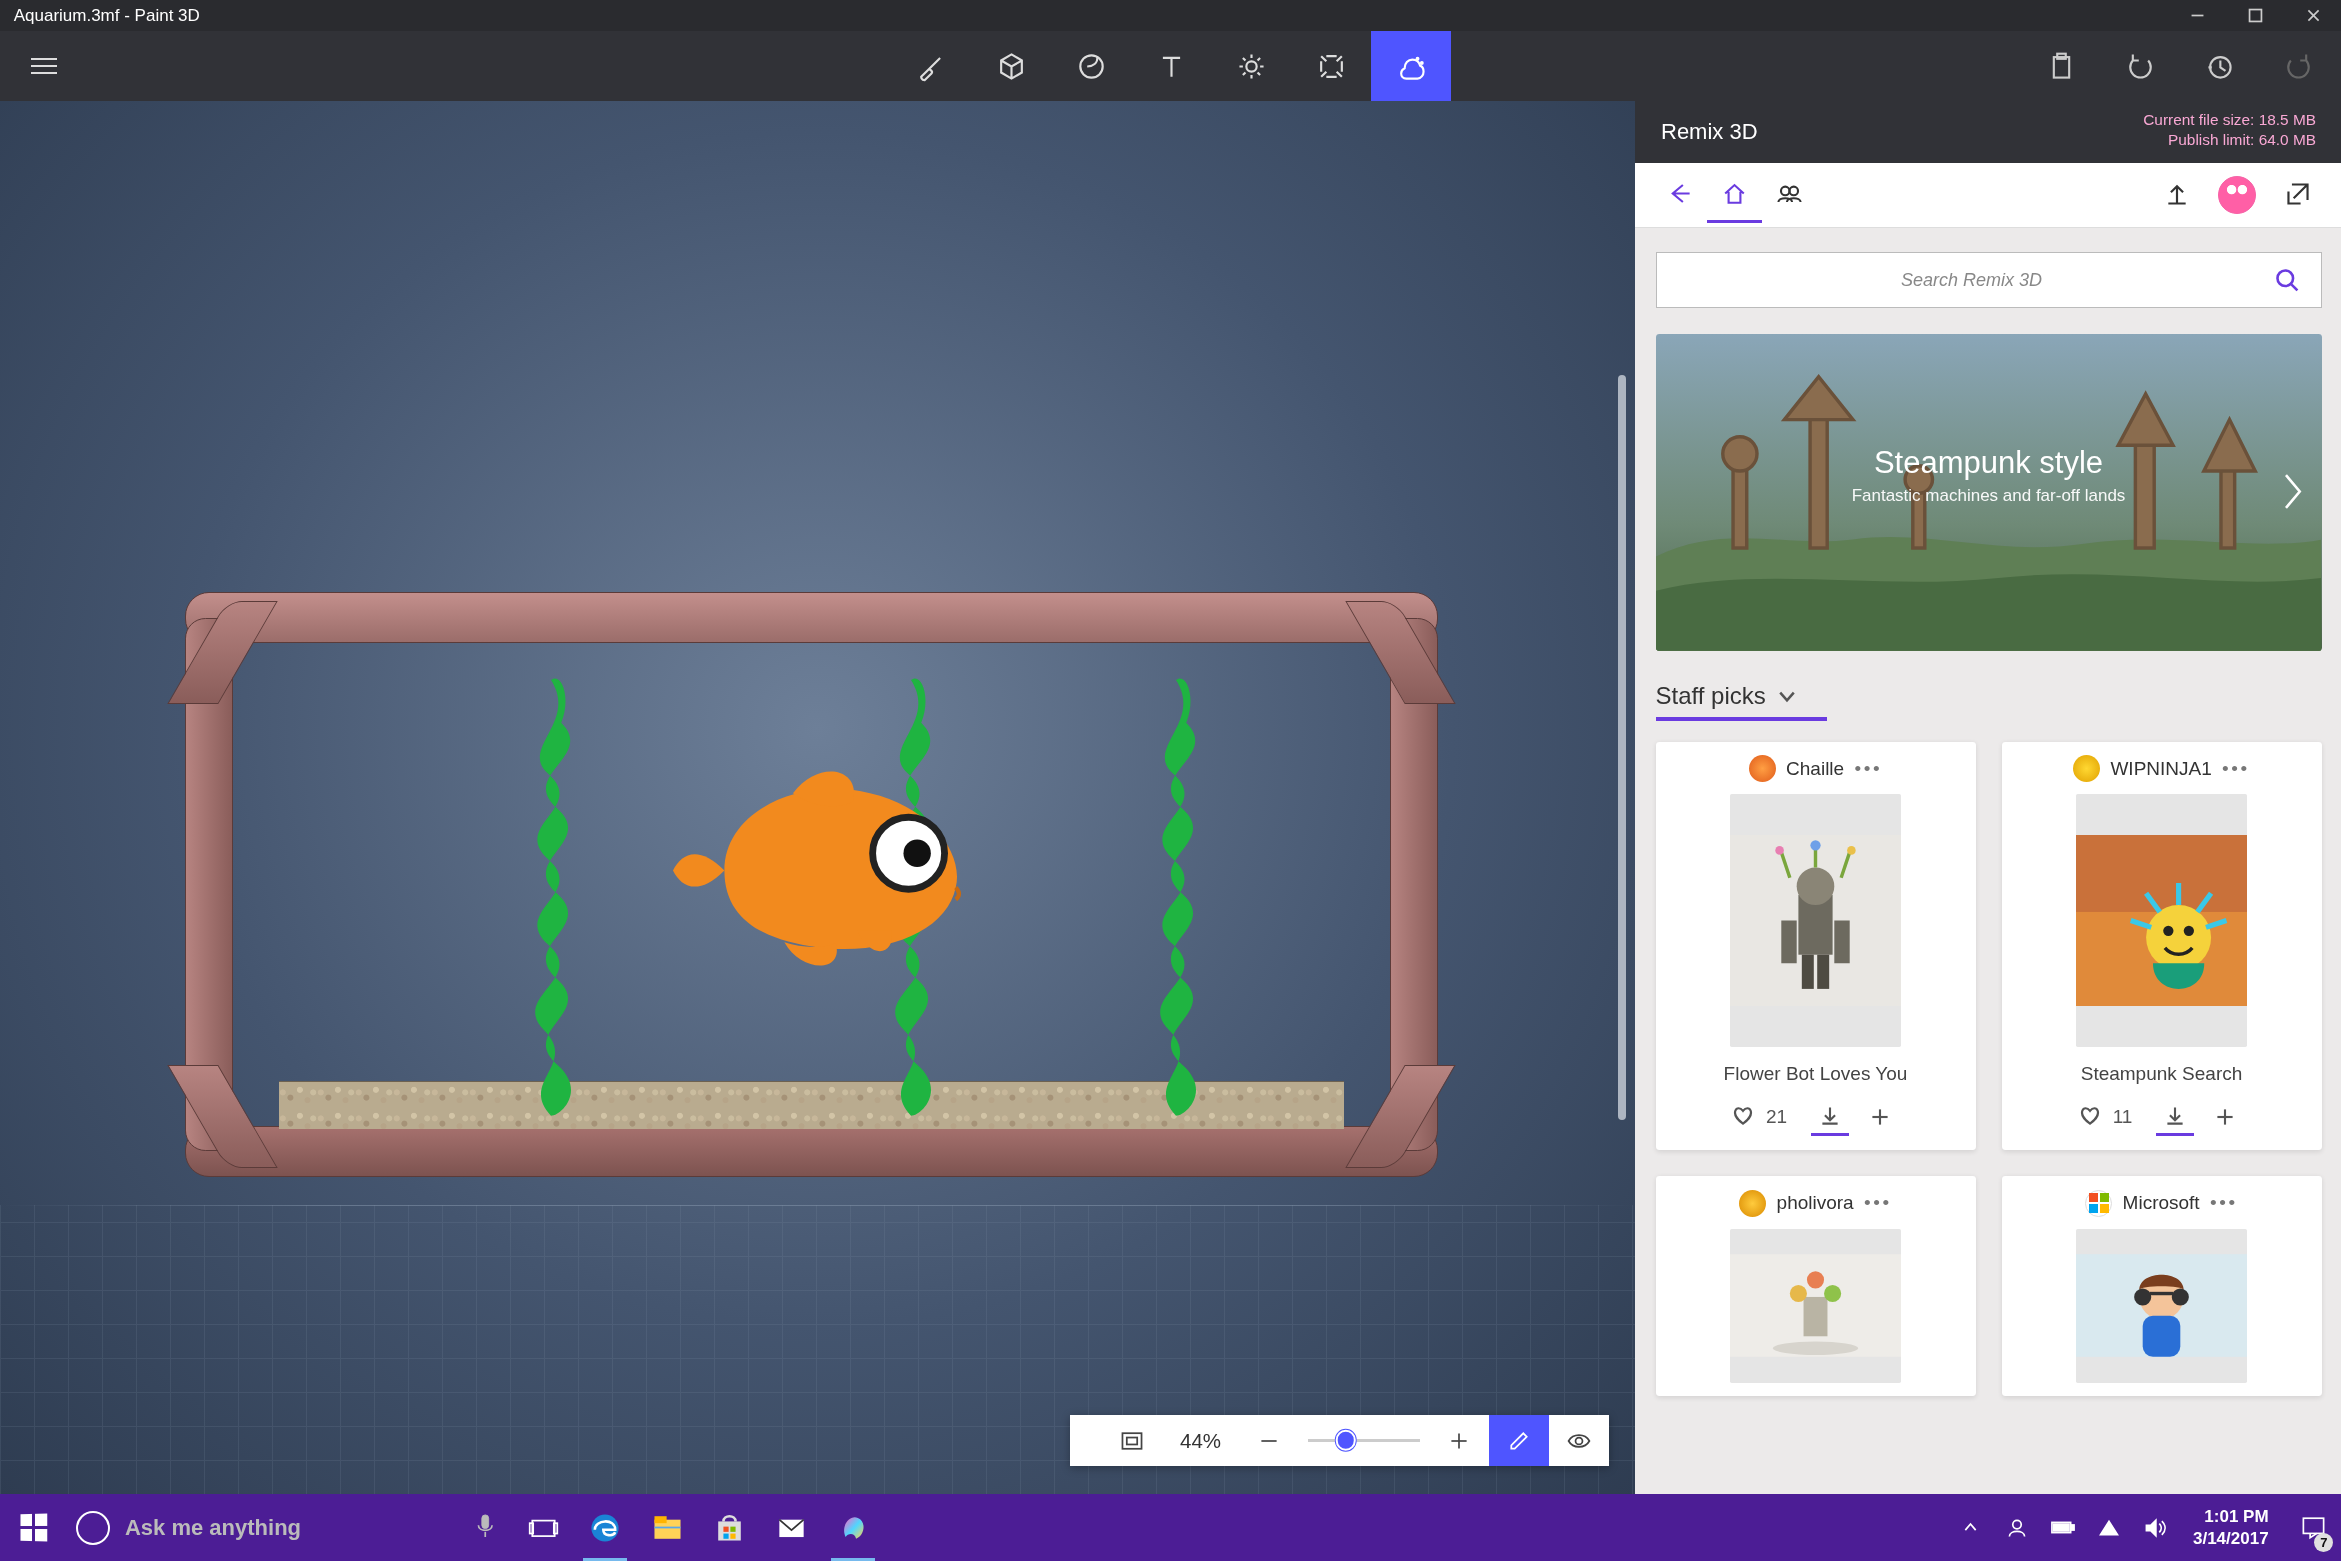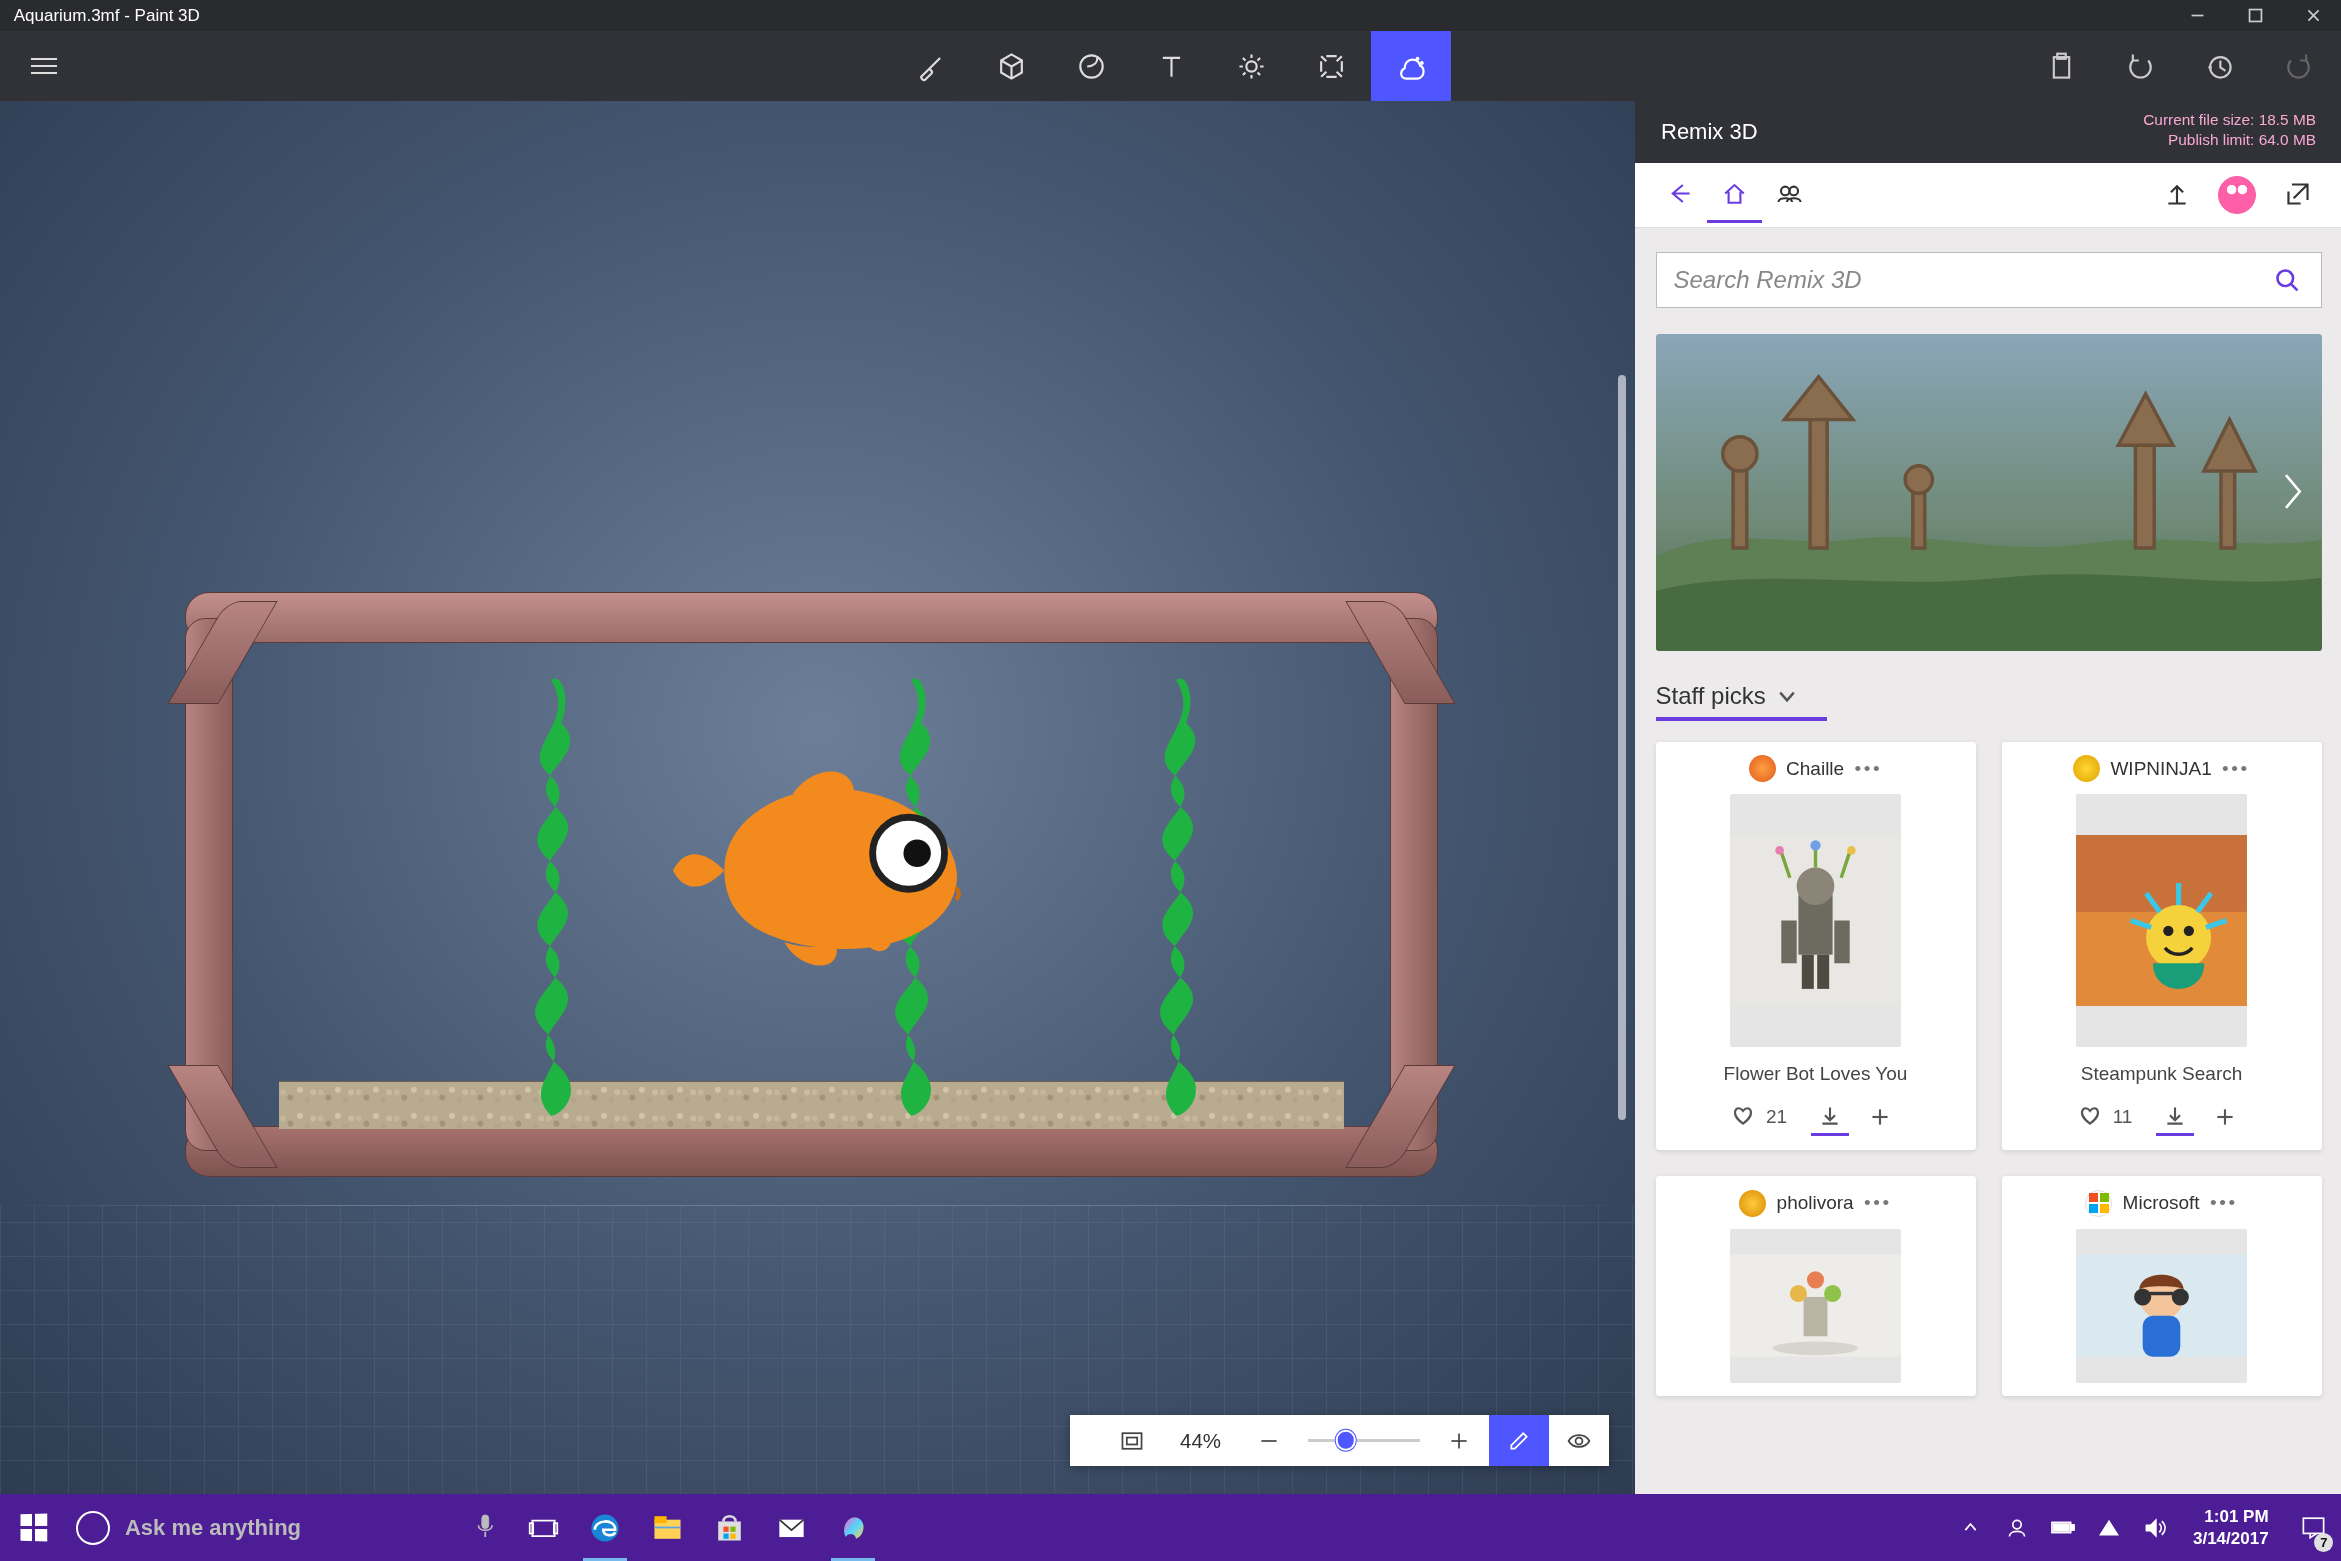--- a/index.html
+++ b/index.html
@@ -97,21 +97,21 @@
   .panel-nav .avatar { width:38px; height:38px; border-radius:50%;
      background:radial-gradient(circle at 35% 35%, #fff 4.3px, transparent 5.1px),
                 radial-gradient(circle at 65% 35%, #fff 4.3px, transparent 5.1px),
                 radial-gradient(circle at 50% 50%, #ff5fa6 19px, transparent 19.7px),
                 #2dd6cc;
      border:1.7px solid #ff5fa6; margin:0 13.7px;}
 
   .panel-scroll { flex:1; overflow:hidden; padding:24px 20.5px 0 20.5px; }
 
   .searchbox { height:56px; border:1.7px solid #bbb; background:#fff; display:flex; align-items:center; padding:0 17px; margin-bottom:26px;}
-  .searchbox input { flex:1; border:none; outline:none; font-size:24px; color:#0c4a6e; font-style:italic; }
+  .searchbox input { flex:1; border:none; outline:none; font-size:18px; color:#0c4a6e; font-style:italic;text-align:center; }
   .searchbox input::placeholder { color:#888; font-style:italic; }
   .searchbtn { width:34px; height:34px; display:flex; align-items:center; justify-content:center; cursor:pointer; }
   .searchbtn svg { stroke:#6a3be0; fill:none; stroke-width:3; }
 
   .hero { height:317px; background:linear-gradient(#8aa6b8 0%,#6f8a77 60%,#4a6446 100%); position:relative; border-radius:3.4px; overflow:hidden; margin-bottom:31px;}
   .hero svg.scene { position:absolute; inset:0; }
   .hero .hero-text { position:absolute; left:0; right:0; top:111px; text-align:center; color:#fff; }
   .hero .hero-text .ht1 { font-size:31px; font-weight:400; }
   .hero .hero-text .ht2 { font-size:17px; margin-top:5.1px; opacity:.95; }
   .hero .hero-next { position:absolute; right:17px; top:50%; transform:translateY(-50%); cursor:pointer; }
@@ -408,20 +408,24 @@
           <rect x="180" y="90" width="20" height="160"></rect>
           <polygon points="150,100 230,100 190,50"></polygon>
           <rect x="300" y="180" width="14" height="70"></rect>
           <circle cx="307" cy="170" r="16"></circle>
           <rect x="560" y="120" width="22" height="130"></rect>
           <polygon points="540,130 604,130 572,70"></polygon>
           <rect x="660" y="150" width="16" height="100"></rect>
           <polygon points="640,160 700,160 670,100"></polygon>
         </g>
       </svg>
+      <div class="hero-text">
+        <div class="ht1">Steampunk style</div>
+        <div class="ht2">Fantastic machines and far-off lands</div>
+      </div>
       <div class="hero-next">
         <svg width="26" height="43" viewBox="0 0 30 50">
             <path d="M8 6 L24 25 L8 44"></path>
           </svg></div>
     </div>
 
     <div class="section-title">
       <span>Staff picks</span>
       <svg width="22" height="22" viewBox="0 0 26 26">
           <path d="M5 9 L13 18 L21 9"></path>

